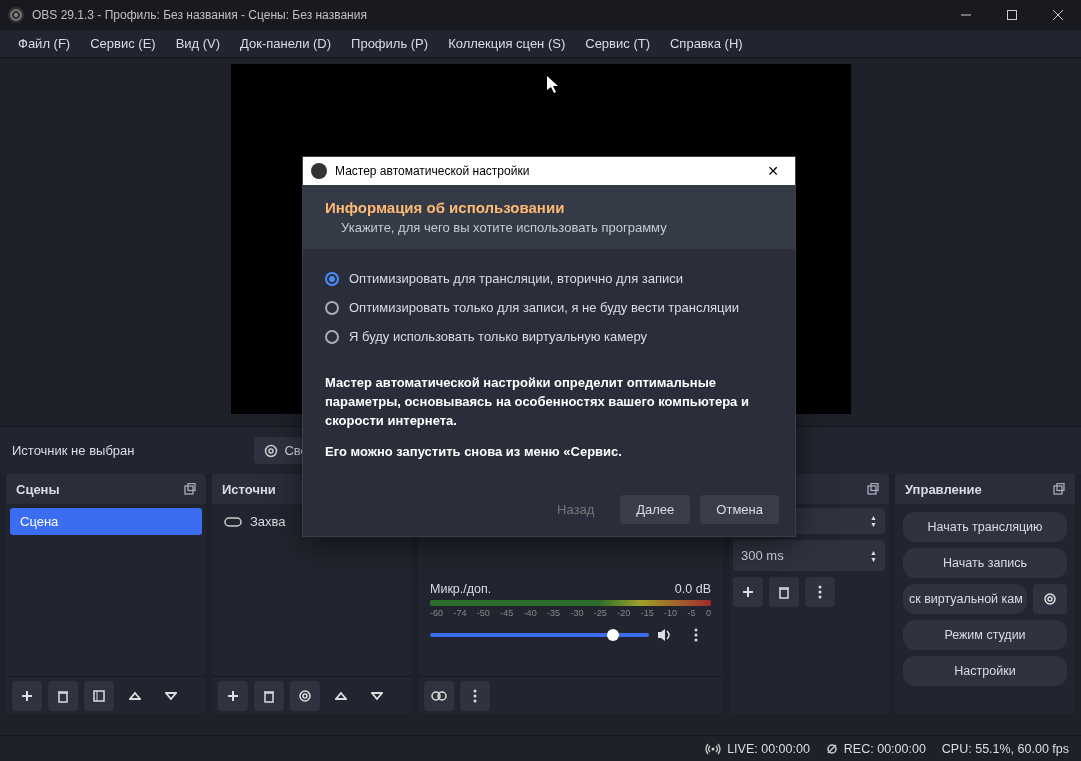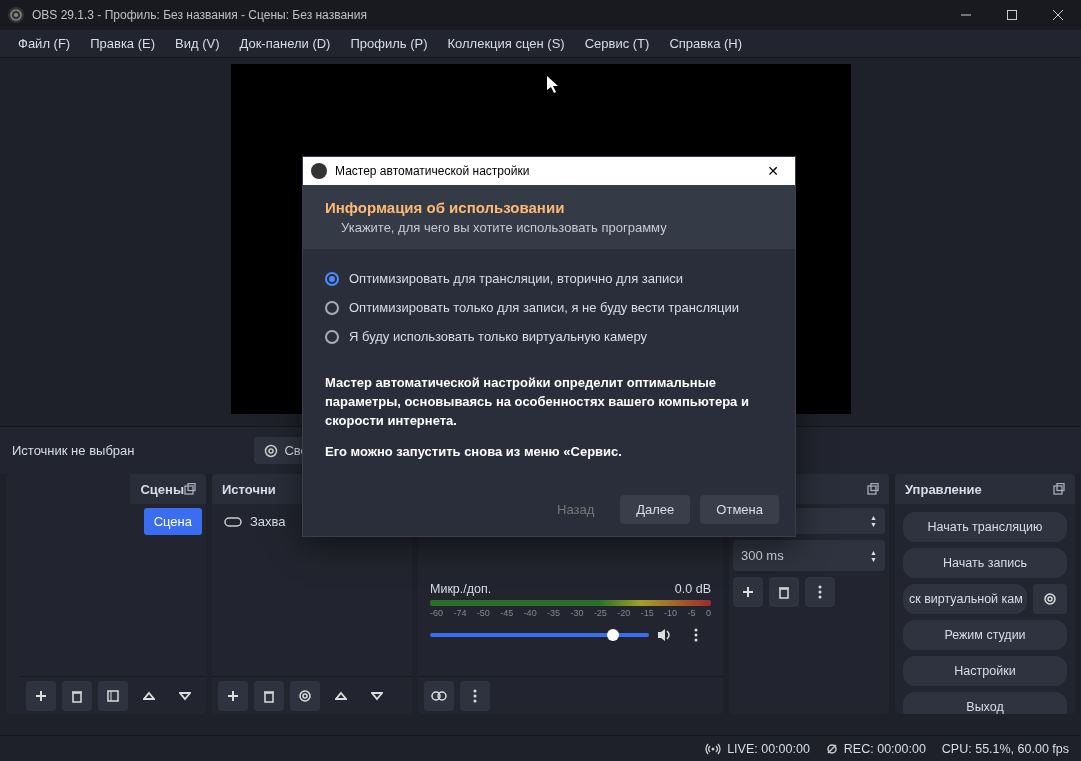--- a/index.html
+++ b/index.html
@@ -29,21 +29,21 @@
 
 
 .docks { display: flex; gap: 6px; padding: 0 6px; height: 240px; }
 .dock { background: #22252f; border-radius: 4px; display: flex; flex-direction: column; overflow:hidden; }
 .dock-header { height: 30px; background: #2a2e3a; display: flex; align-items: center; padding: 0 10px; font-size: 13px; font-weight: 600; justify-content: space-between; }
 .dock-body { flex: 1; padding: 4px; overflow:hidden; }
 .dock-footer { height: 38px; display: flex; align-items: center; gap: 6px; padding: 0 6px; border-top: 1px solid #181a20;}
 .icon-btn { width: 30px; height: 30px; background: #2f333f; border-radius: 4px; display: flex; align-items: center; justify-content: center; font-size: 14px; }
 .icon-btn.plain { background: transparent; }
 
-.scenes { width: 200px; align-items: flex-end; }
+.scenes { width: 200px; }
 .scene-item { background: #3a6df0; color: #fff; padding: 6px 10px; border-radius: 3px; font-size: 13px; }
 .sources { width: 200px; }
 .source-item { padding: 6px 8px; font-size: 13px; display:flex; align-items:center; gap:8px; }
 .mixer { flex: 1; }
 .mixer-track { padding: 4px 8px; }
 .mixer-row1 { display: flex; justify-content: space-between; font-size: 12.5px; }
 .meter { height: 6px; background: linear-gradient(to right, #2a6e2a 0%, #2a6e2a 60%, #a0a02a 75%, #a02a2a 100%); border-radius: 2px; margin: 4px 0 2px 0; position: relative; }
 .ticks { display:flex; justify-content:space-between; font-size:9px; color:#888; }
 .slider-row { display:flex; align-items:center; gap:8px; margin-top:2px;}
 .slider { flex:1; height:4px; background:#3a6df0; border-radius:2px; position:relative;}
@@ -108,21 +108,21 @@
         <svg width="10" height="10">
           <line x1="0" y1="0" x2="10" y2="10" stroke="#ccc" stroke-width="1"></line>
           <line x1="10" y1="0" x2="0" y2="10" stroke="#ccc" stroke-width="1"></line>
         </svg>
       </div>
   </div>
 </div>
 
 <div class="menubar">
   <div class="menu-item">Файл (F)</div>
-  <div class="menu-item">Правка (E)</div>
+  <div class="menu-item">Сервис (E)</div>
   <div class="menu-item">Вид (V)</div>
   <div class="menu-item">Док-панели (D)</div>
   <div class="menu-item">Профиль (P)</div>
   <div class="menu-item">Коллекция сцен (S)</div>
   <div class="menu-item">Сервис (T)</div>
   <div class="menu-item">Справка (H)</div>
 </div>
 
 <div class="preview-area">
   <div class="preview">
@@ -368,21 +368,20 @@
         <div class="ctrl-btn">ск виртуальной кам</div>
         <div class="icon-btn">
             <svg width="14" height="14">
               <circle cx="7" cy="7" r="5" fill="none" stroke="#ddd" stroke-width="1.5"></circle>
               <circle cx="7" cy="7" r="2" fill="none" stroke="#ddd" stroke-width="1.5"></circle>
             </svg>
           </div>
       </div>
       <div class="ctrl-btn">Режим студии</div>
       <div class="ctrl-btn">Настройки</div>
-      <div class="ctrl-btn">Выход</div>
     </div>
   </div>
 </div>
 
 <div class="statusbar">
   <div class="status-seg">
     <span>
         <svg width="16" height="14" viewBox="0 0 16 14">
           <path d="M3 2 Q-1 7 3 12 M5 4 Q2 7 5 10 M11 4 Q14 7 11 10 M13 2 Q17 7 13 12" fill="none" stroke="#ccc" stroke-width="1.3"></path>
           <circle cx="8" cy="7" r="1.5" fill="#ccc"></circle>

